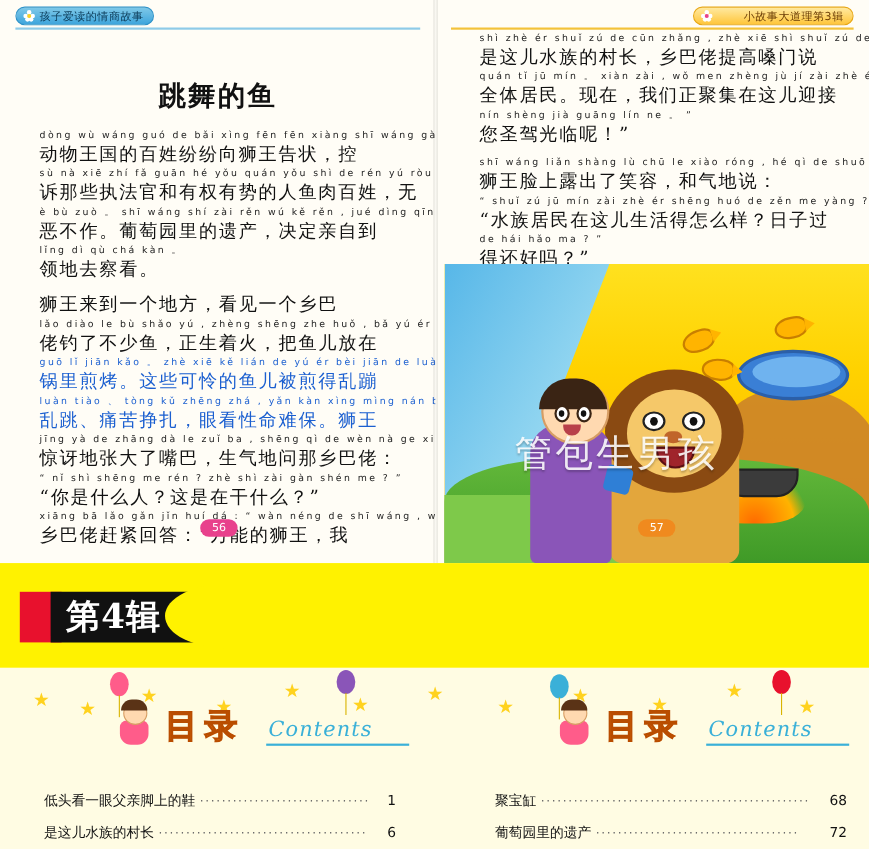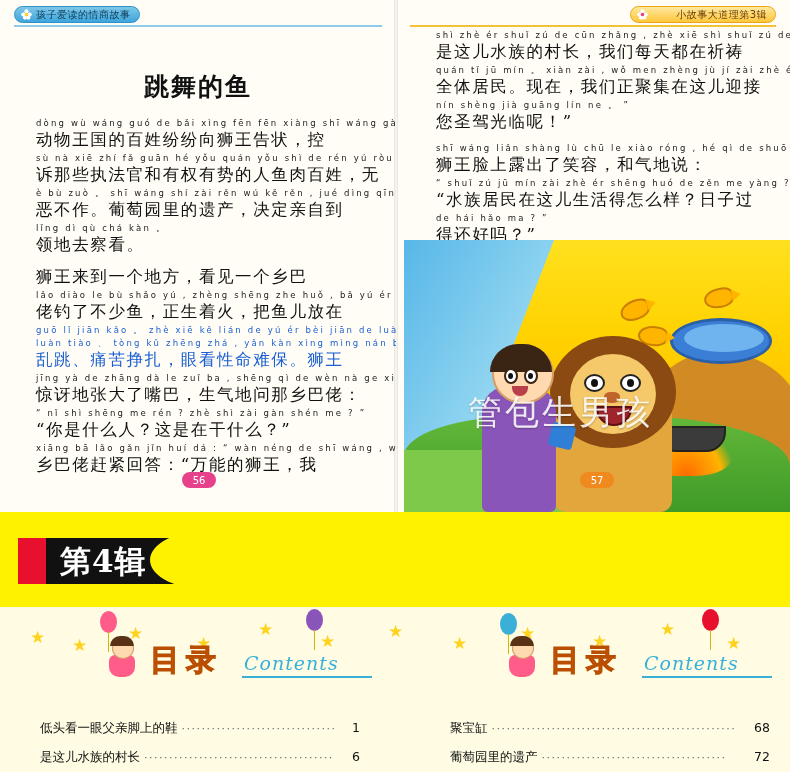--- a/index.html
+++ b/index.html
@@ -542,20 +542,21 @@
         </div>
         <div class="line" style="margin-top:10px;">
           <div class="hanzi">狮王来到一个地方，看见一个乡巴</div>
         </div>
         <div class="line">
           <div class="pinyin">lǎo diào le  bù shǎo yú , zhèng shēng zhe huǒ ,  bǎ yú  ér  fàng zài</div>
           <div class="hanzi">佬钓了不少鱼，正生着火，把鱼儿放在</div>
         </div>
         <div class="line">
           <div class="pinyin hl-blue">guō  lǐ jiān kǎo 。  zhè xiē kě lián de  yú  ér  bèi jiān de luàn bèng</div>
+          <div class="hanzi hl-blue">锅里煎烤。这些可怜的鱼儿被煎得乱蹦</div>
         </div>
         <div class="line">
           <div class="pinyin hl-blue">luàn tiào 、 tòng kǔ zhēng zhá , yǎn kàn xìng mìng nán bǎo 。 shī wáng</div>
           <div class="hanzi hl-blue">乱跳、痛苦挣扎，眼看性命难保。狮王</div>
         </div>
         <div class="line">
           <div class="pinyin">jīng  yà  de zhāng dà  le  zuǐ  ba , shēng qì de wèn nà ge xiāng bā lǎo :</div>
           <div class="hanzi">惊讶地张大了嘴巴，生气地问那乡巴佬：</div>
         </div>
         <div class="line">
@@ -583,21 +584,21 @@
             <circle cx="5.5" cy="5.5" r="1.8" fill="#e8418c"></circle>
           </svg>
         </span>
         <span>小故事大道理第3辑</span>
       </div>
       <div class="hdr-rule rule-right"></div>
 
       <div class="col" style="top:30px;">
         <div class="line">
           <div class="pinyin">shì  zhè  ér  shuǐ  zú  de  cūn zhǎng , zhè xiē  shì shuǐ  zú  de zhǎng lǎo  hé</div>
-          <div class="hanzi">是这儿水族的村长，我们每天都在祈祷</div>
+          <div class="hanzi">是这儿水族的村长，乡巴佬提高嗓门说</div>
         </div>
         <div class="line">
           <div class="pinyin">quán tǐ  jū mín 。 xiàn zài ,  wǒ men zhèng  jù  jí  zài  zhè  ér  yíng jiē</div>
           <div class="hanzi">全体居民。现在，我们正聚集在这儿迎接</div>
         </div>
         <div class="line">
           <div class="pinyin">nín shèng  jià guāng lín  ne 。 ”</div>
           <div class="hanzi">您圣驾光临呢！”</div>
         </div>
         <div class="line" style="margin-top:10px;">

